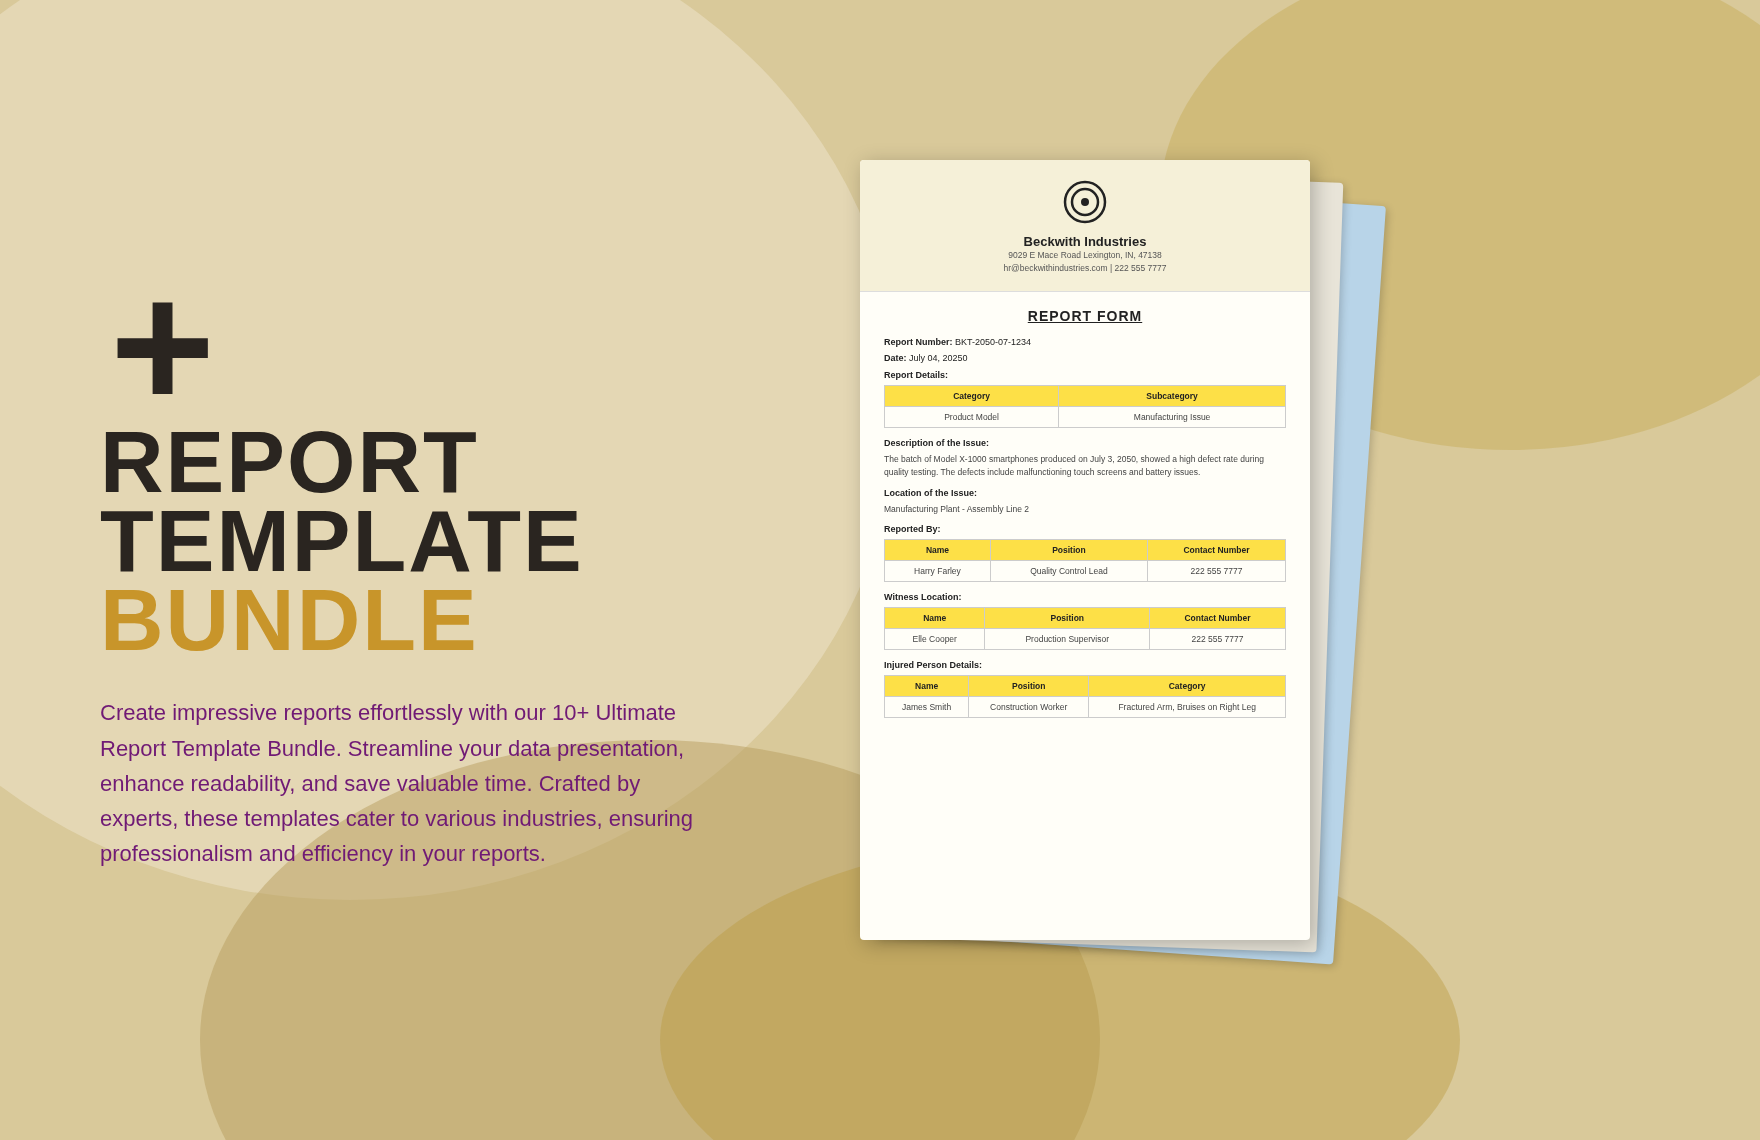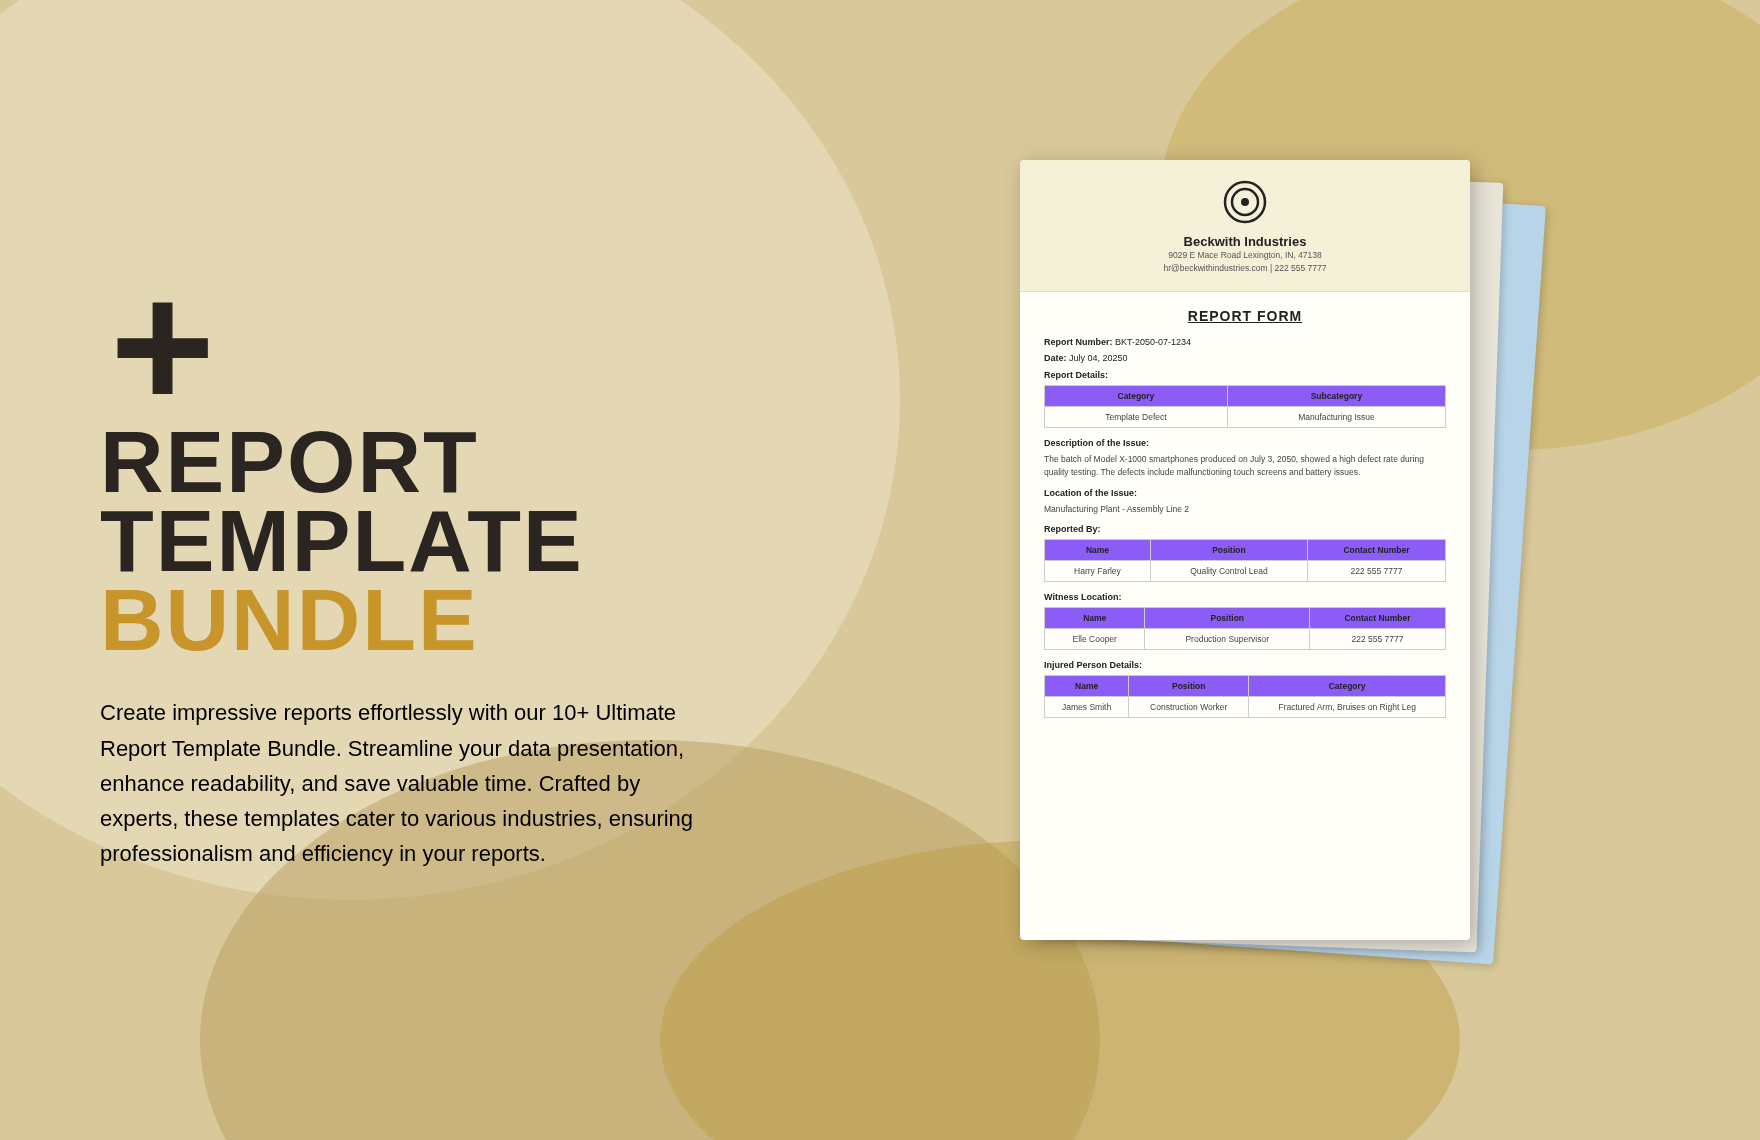--- a/index.html
+++ b/index.html
@@ -132,36 +132,36 @@
       font-weight: 900;
       color: #c8952a;
       line-height: 0.9;
       letter-spacing: 2px;
       text-transform: uppercase;
     }
 
     .description-text {
       margin-top: 36px;
       font-size: 22px;
-      color: #000000;
+      color: #701a75;
       line-height: 1.6;
       max-width: 620px;
     }
 
     
     .right-panel {
       position: absolute;
       right: 0;
       top: 0;
       width: 900px;
       height: 100%;
       z-index: 10;
       display: flex;
       align-items: center;
-      justify-content: center;
+      justify-content: flex-start;
     }
 
     
     .doc-stack {
       position: relative;
       width: 480px;
       height: 820px;
       margin-right: 100px;
     }
 
@@ -262,21 +262,21 @@
       margin: 9px 0 5px;
     }
 
     .doc-table {
       width: 100%;
       border-collapse: collapse;
       margin-bottom: 10px;
     }
 
     .doc-table th {
-      background: #8b5cf6;
+      background: #fde047;
       border: 1px solid #ccc;
       padding: 5px 8px;
       font-size: 8.5px;
       font-weight: 700;
       text-align: center;
       color: #222;
     }
 
     .doc-table td {
       border: 1px solid #ccc;
@@ -354,21 +354,21 @@
 
         <table class="doc-table">
           <thead>
             <tr>
               <th>Category</th>
               <th>Subcategory</th>
             </tr>
           </thead>
           <tbody>
             <tr>
-              <td>Template Defect</td>
+              <td>Product Model</td>
               <td>Manufacturing Issue</td>
             </tr>
           </tbody>
         </table>
 
         <div class="section-label">Description of the Issue:</div>
         <div class="section-text">The batch of Model X-1000 smartphones produced on July 3, 2050, showed a high defect rate during quality testing. The defects include malfunctioning touch screens and battery issues.</div>
 
         <div class="section-label">Location of the Issue:</div>
         <div class="section-text">Manufacturing Plant - Assembly Line 2</div>

